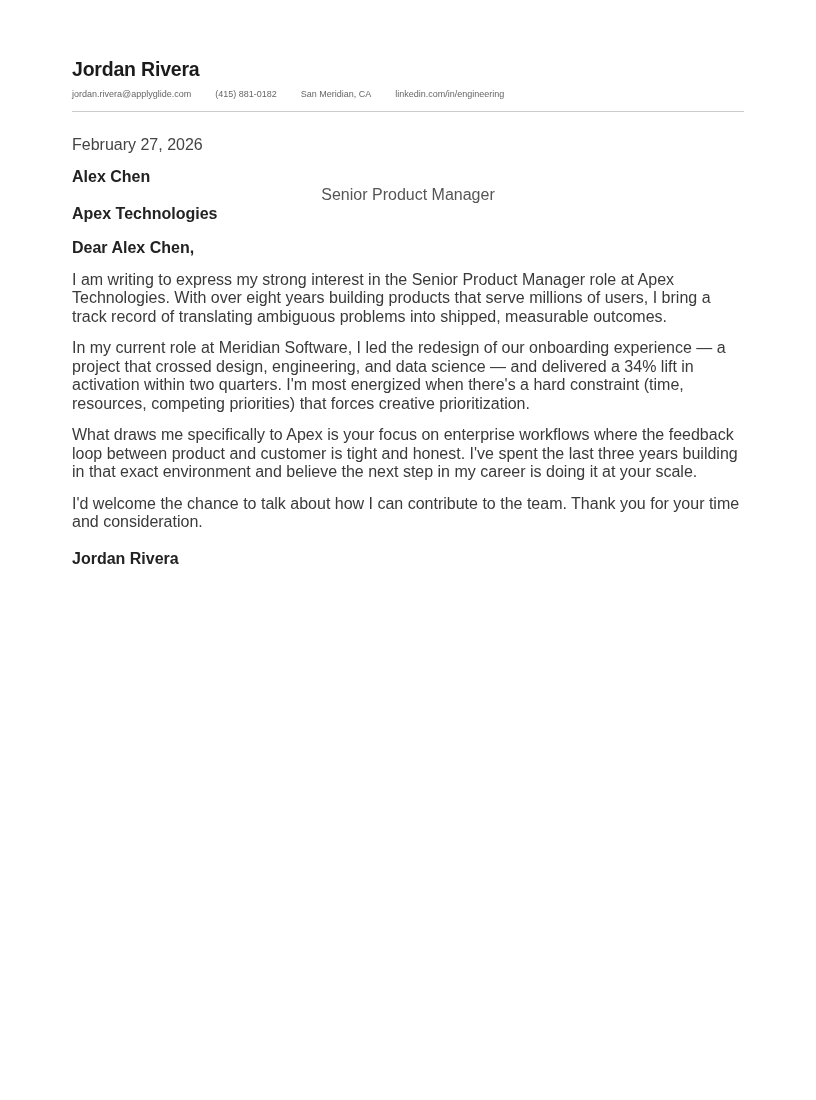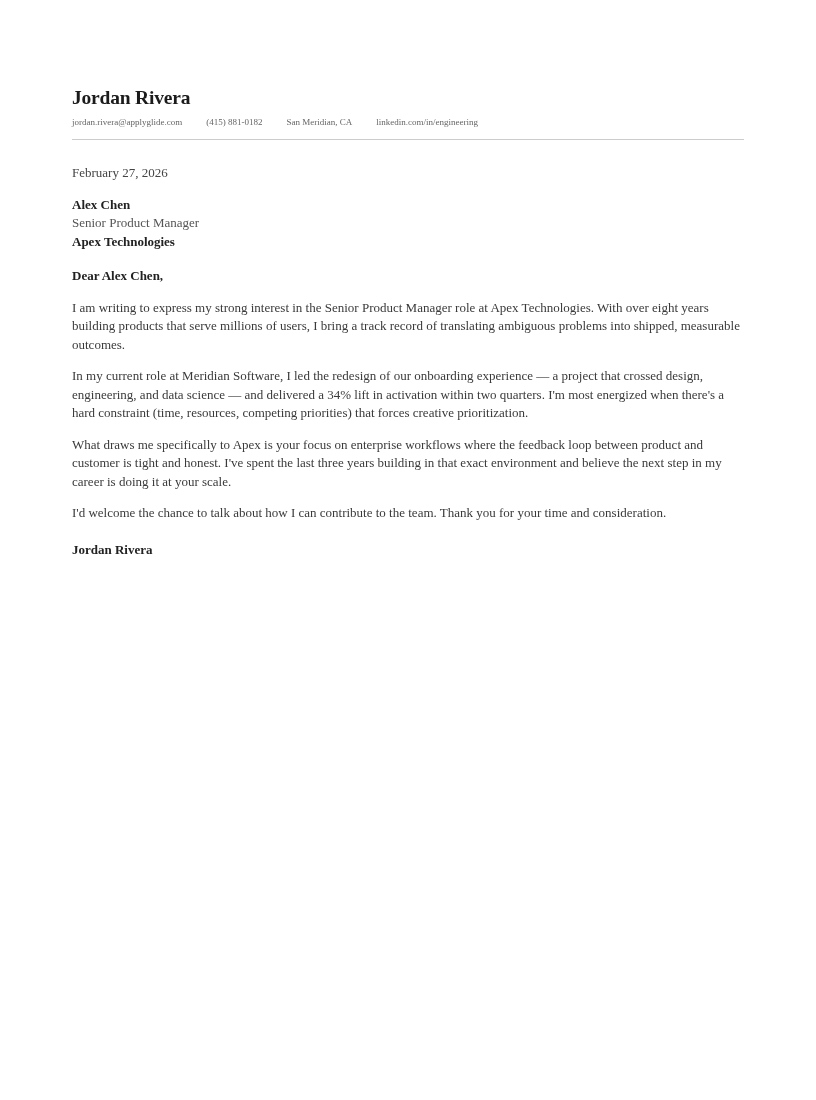--- a/index.html
+++ b/index.html
@@ -8,23 +8,22 @@
     width: 816px;
     height: 1100px;
     background: #ffffff;
     font-family: "Liberation Sans", "DejaVu Sans", sans-serif;
     -webkit-font-smoothing: antialiased;
   }
   .page {
     width: 816px;
     height: 1100px;
     background: #ffffff;
-    padding: 86px 72px 0 72px;
+    padding: 58px 72px 0 72px;
     overflow: hidden;
-    font-family: Liberation Serif, serif;
   }
   .letter-header {
     border-bottom: 1px solid #cccccc;
   }
   .applicant-name {
     margin: 0 0 7px 0;
     font-size: 19.5px;
     line-height: 23px;
     font-weight: 700;
     letter-spacing: -0.2px;
@@ -34,35 +33,35 @@
     display: flex;
     flex-wrap: nowrap;
     gap: 24px;
     font-size: 9px;
     line-height: 13px;
     color: #666666;
     margin: 0 0 10px 0;
   }
   .letter-main {
     padding-top: 24px;
-    font-size: 13px;
+    font-size: 16px;
     line-height: 18.5px;
     color: #3a3a3a;
   }
   .letter-main p { margin: 0; }
   .letter-date {
     color: #444444;
     margin-bottom: 13px !important;
   }
   .recipient-block { margin-bottom: 16px; }
   .recipient-name, .recipient-company {
     font-weight: 700;
     color: #222222;
   }
-  .recipient-title { color: #555555; }
+  .recipient-title { color: #555555; text-align: center; }
   .salutation {
     font-weight: 700;
     color: #222222;
     margin-bottom: 13px !important;
   }
   .para { margin-bottom: 13px !important; }
   .signature-block { margin-top: 18px; }
   .closing { color: #444444; }
   .signature-name {
     font-weight: 700;

